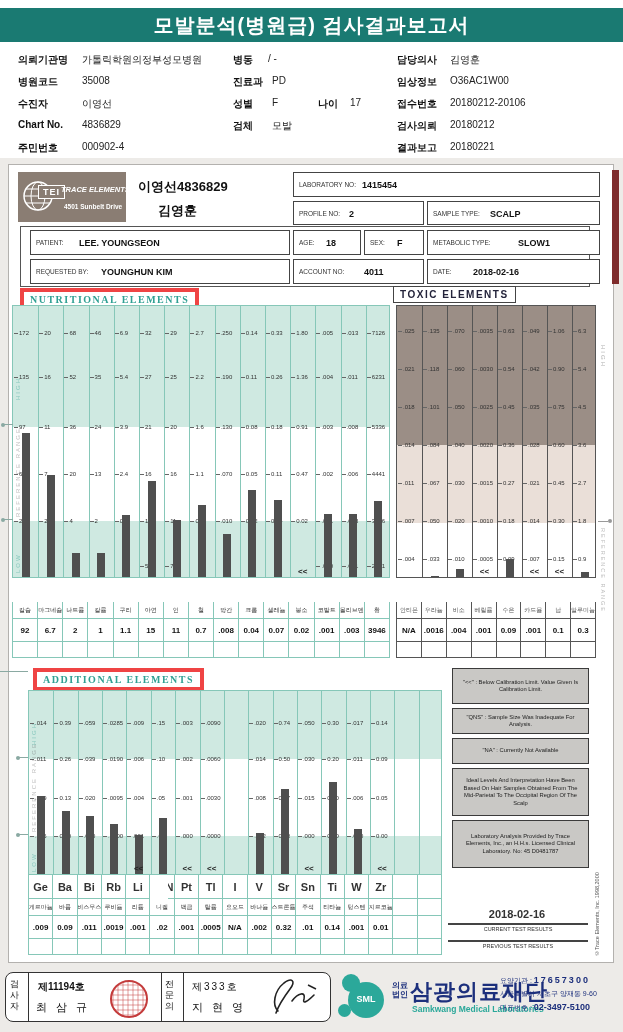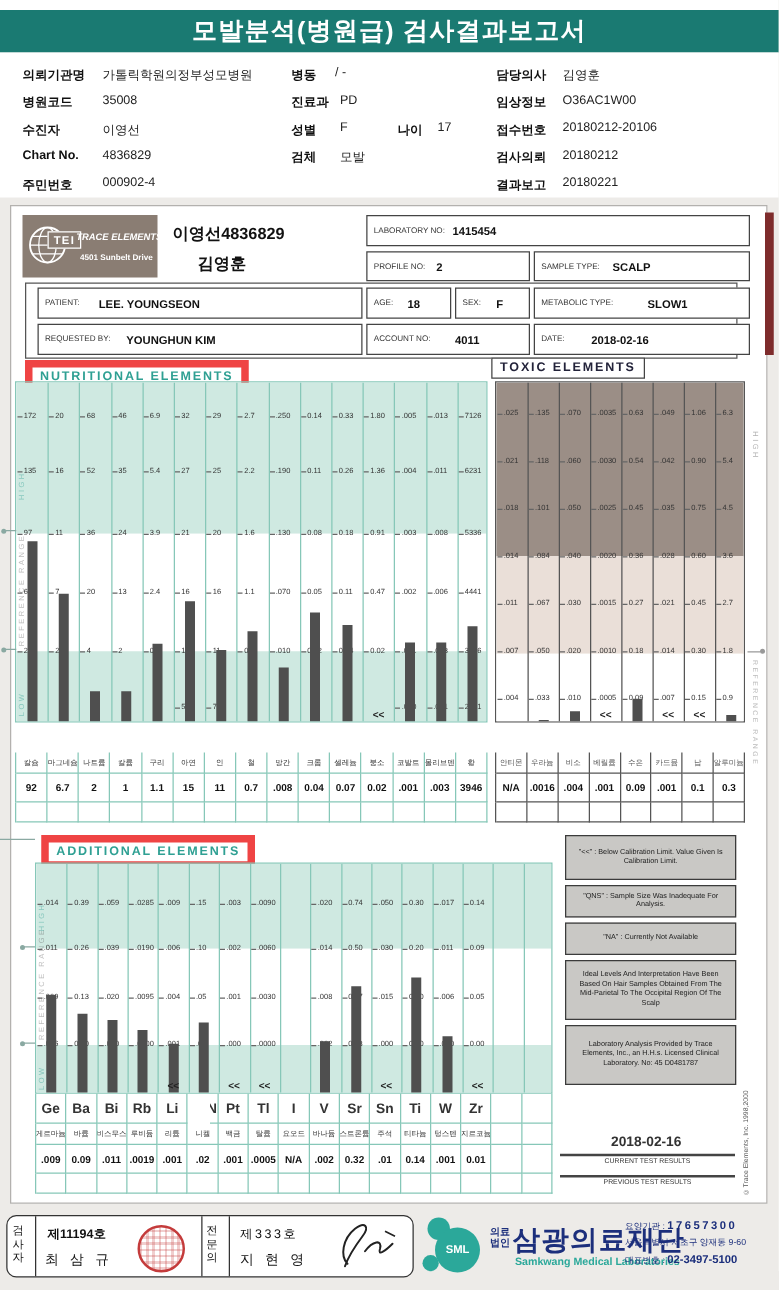--- a/index.html
+++ b/index.html
@@ -14,21 +14,21 @@
   .card{left:8px;top:164px;width:606px;height:799px;background:#fff;border:1px solid #b3b1ae;box-sizing:border-box;}
   .boxed{border:1.5px solid #444;box-sizing:border-box;background:#fff;}
   .minilab{font-size:6.5px;color:#333;}
   .minival{font-size:9px;font-weight:bold;color:#111;}
   .logo-box{background:#8a7d73;color:#fff;}
   .maroon-strip{background:#7e2c2c;}
   
   .chart-host{}
   .chart-title{display:inline-block;position:absolute;font-size:10px;font-weight:bold;letter-spacing:1.5px;
     padding:2px 6px;background:#fff;white-space:nowrap;}
-  .t-teal{color:#2fa093;border:6px solid #ef4444;}
+  .t-teal{color:#2fa093;border:4px solid #ef4444;font-family:Liberation Serif, serif;}
   .t-dark{color:#23233a;border:1.5px solid #444;}
   .c-area{position:absolute;border:1px solid;box-sizing:border-box;overflow:hidden;}
   .c-zone{position:absolute;}
   .c-vline{position:absolute;width:1px;}
   .c-tick{position:absolute;font-size:6px;color:#333;white-space:nowrap;line-height:8px;}
   .c-tickdash{position:absolute;width:4px;height:1px;}
   .c-bar{position:absolute;width:8px;background:#4f4f4f;}
   .c-ll{position:absolute;text-align:center;font-size:8px;font-weight:bold;color:#222;line-height:10px;}
   .c-row{position:absolute;display:grid;box-sizing:border-box;}
   .c-cell{border-right:1px solid;border-bottom:1px solid;border-top:0;box-sizing:border-box;

